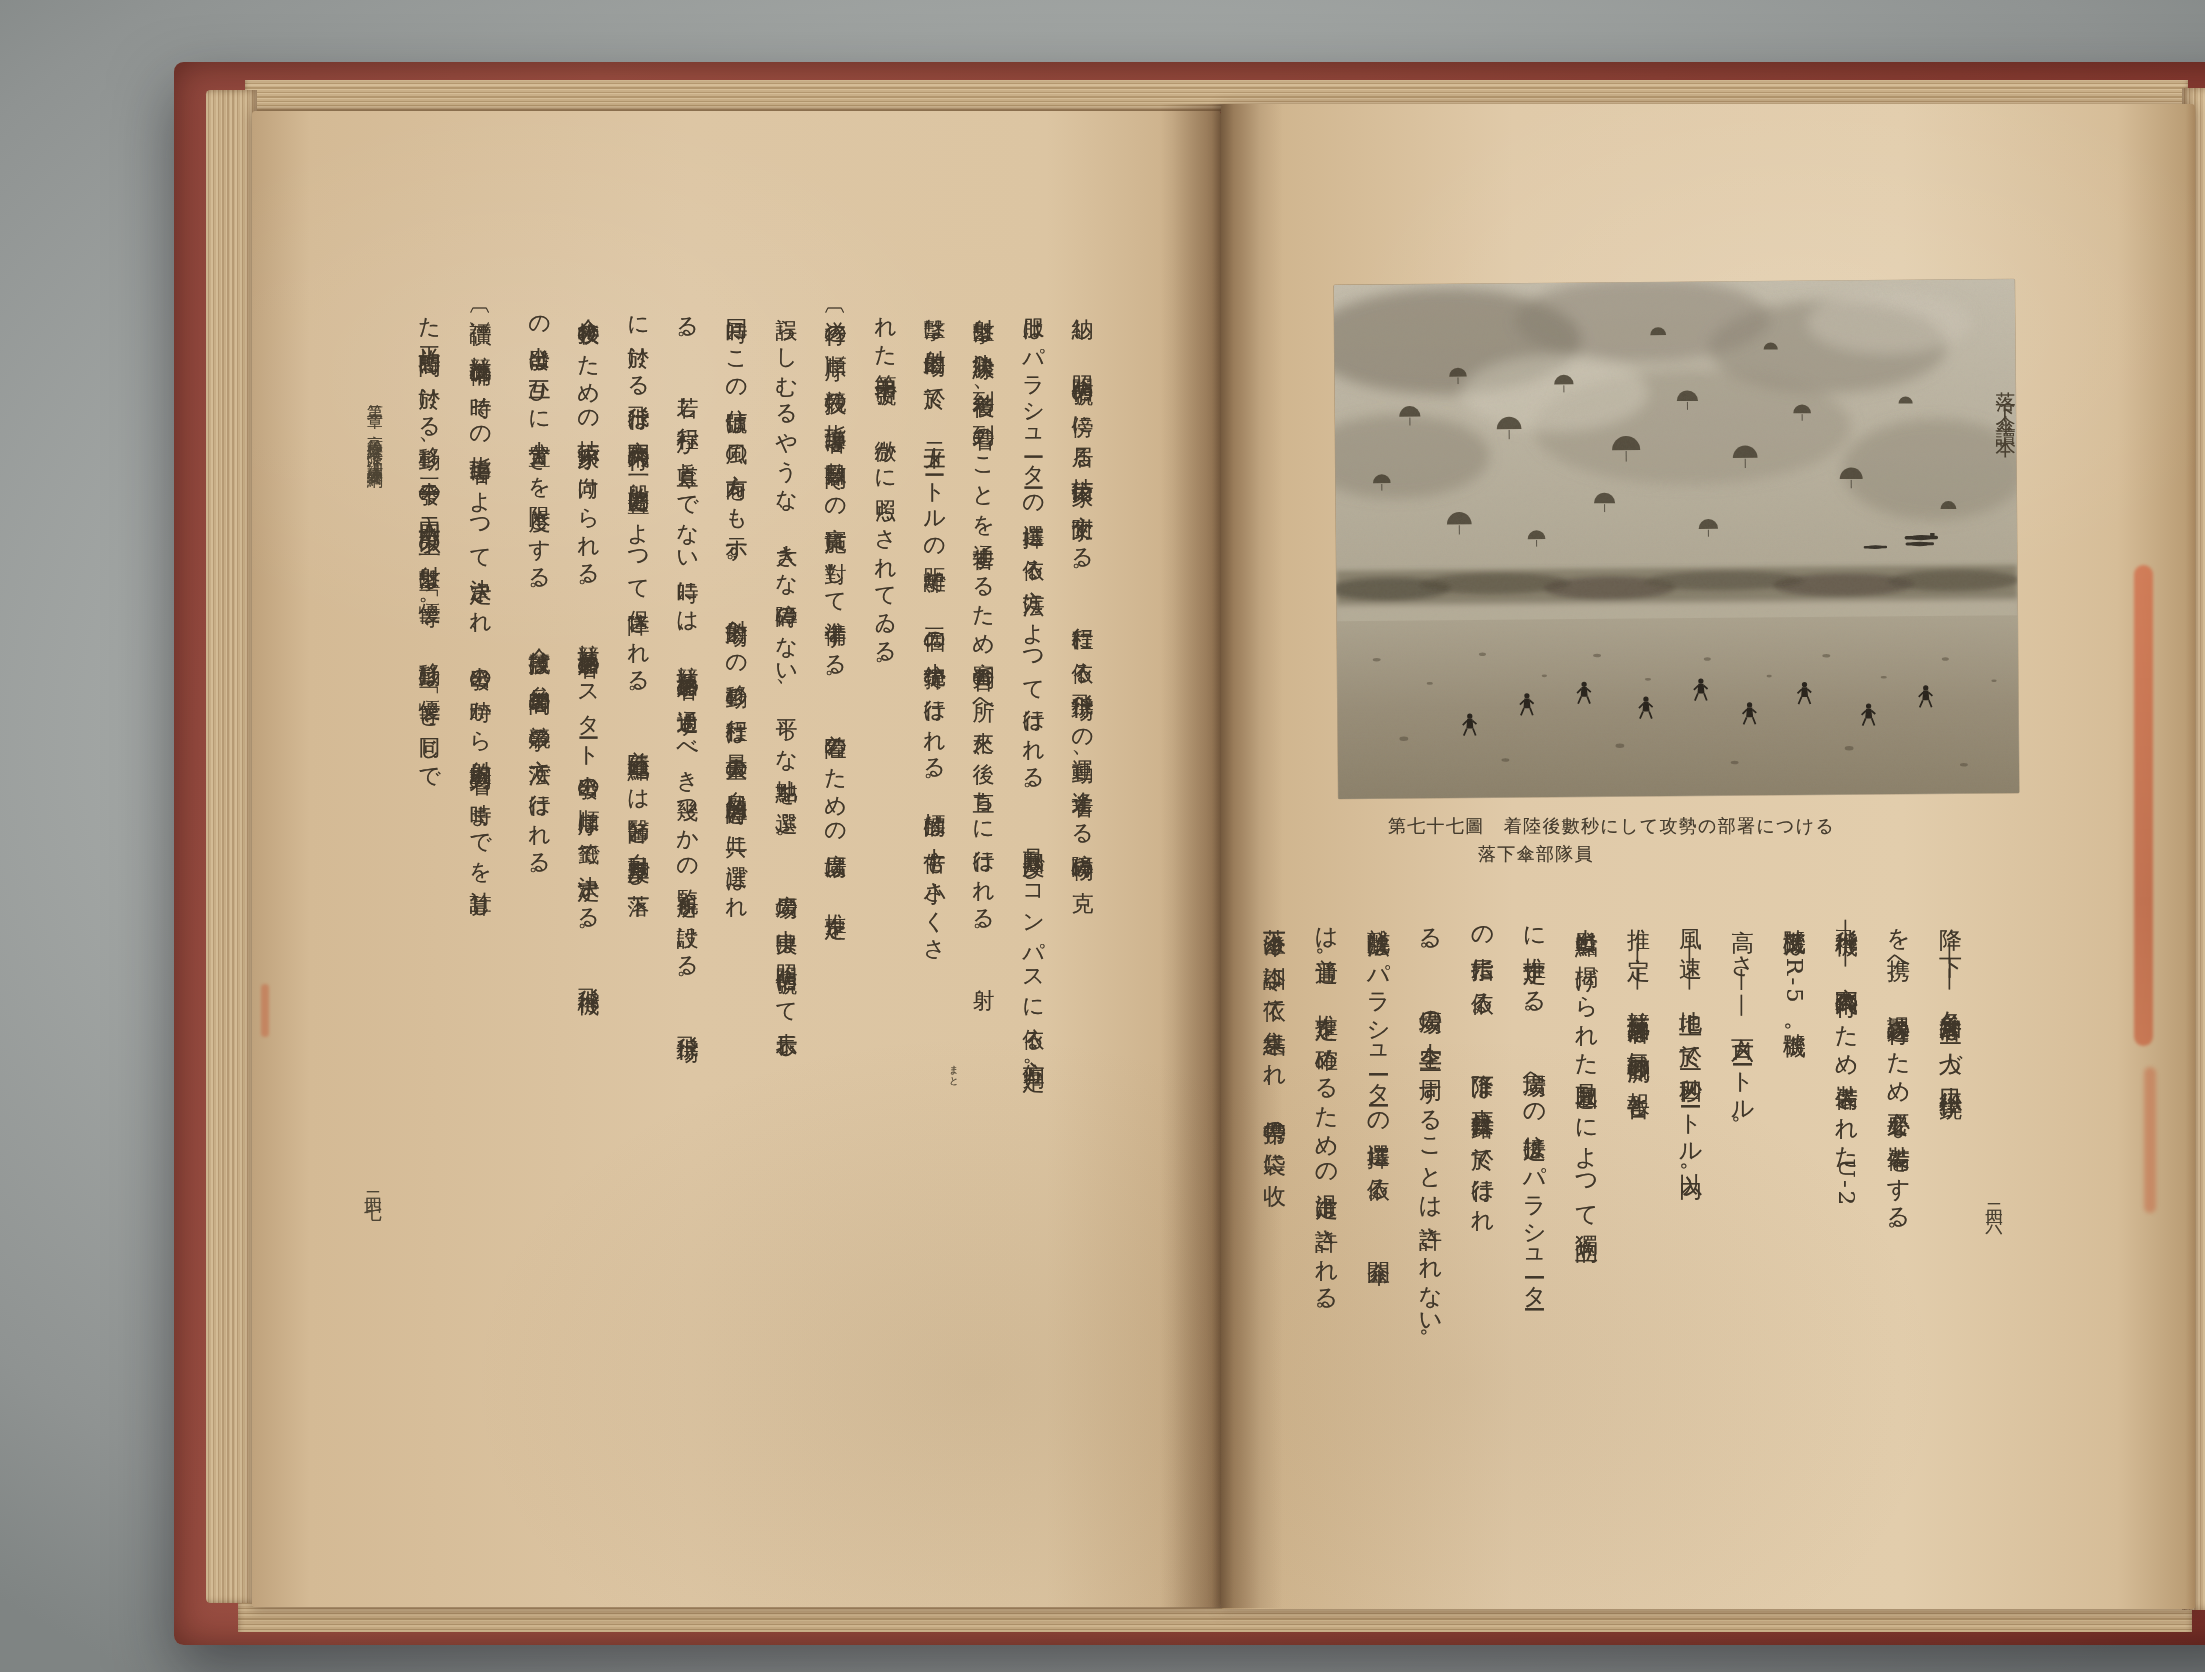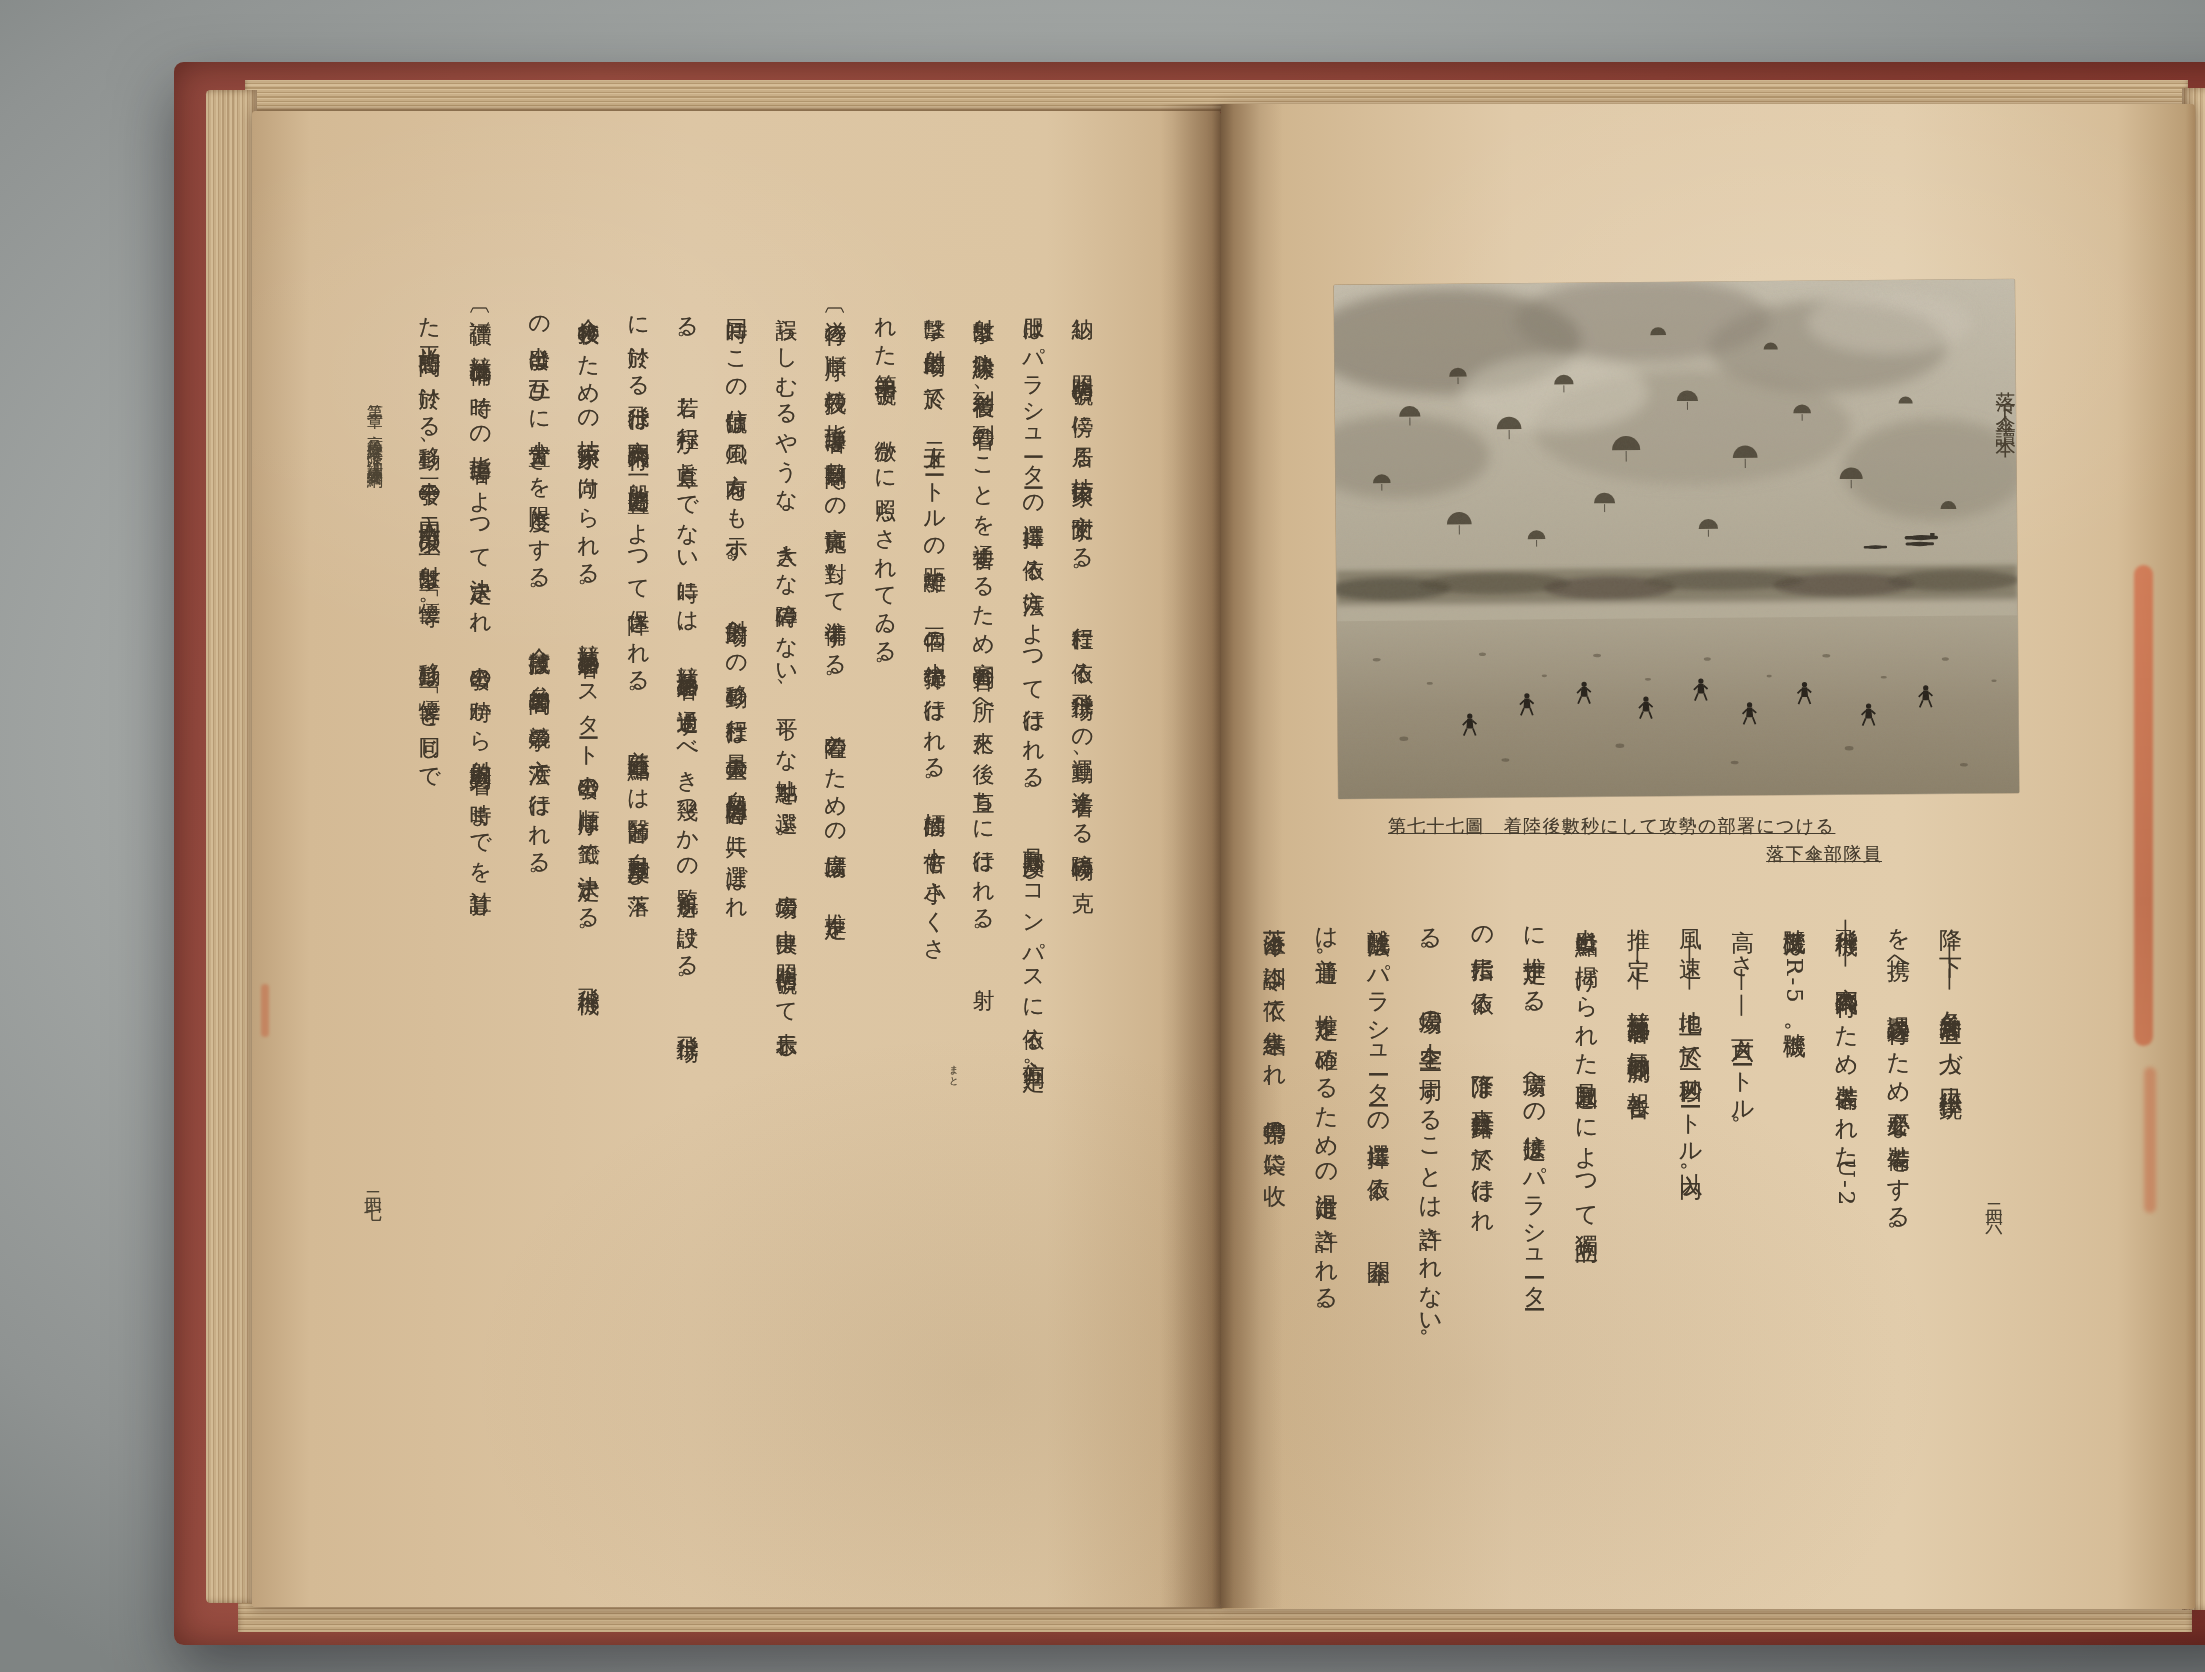--- a/index.html
+++ b/index.html
@@ -89,23 +89,22 @@
     left:1336px;top:282px;width:681px;height:514px;
     transform:rotate(-0.5deg);
     box-shadow:inset 0 0 22px rgba(60,50,35,.45), 0 0 0 0.4px rgba(95,80,60,.35);
     overflow:hidden;border-radius:1.3px;
   }
   .photo svg{display:block;width:100%;height:100%;}
   .caption{
     left:1388px;top:812px;width:494px;
     font-size:18px;letter-spacing:1.3px;line-height:28px;color:#453c2e;
     text-shadow:0 0 0.4px rgba(64,55,42,.5);
-    text-decoration:underline;
-  }
-  .caption .cap-line2{margin-left:64px;text-align:right;}
+  }
+  .caption .cap-line2{margin-left:90px;}
 </style>
 </head>
 <body>
 
 <div class="abs book-cover"></div>
 <div class="abs stack stack-top"></div>
 <div class="abs stack stack-bottom"></div>
 <div class="abs stack stack-left"></div>
 <div class="abs stack stack-right"></div>
 

